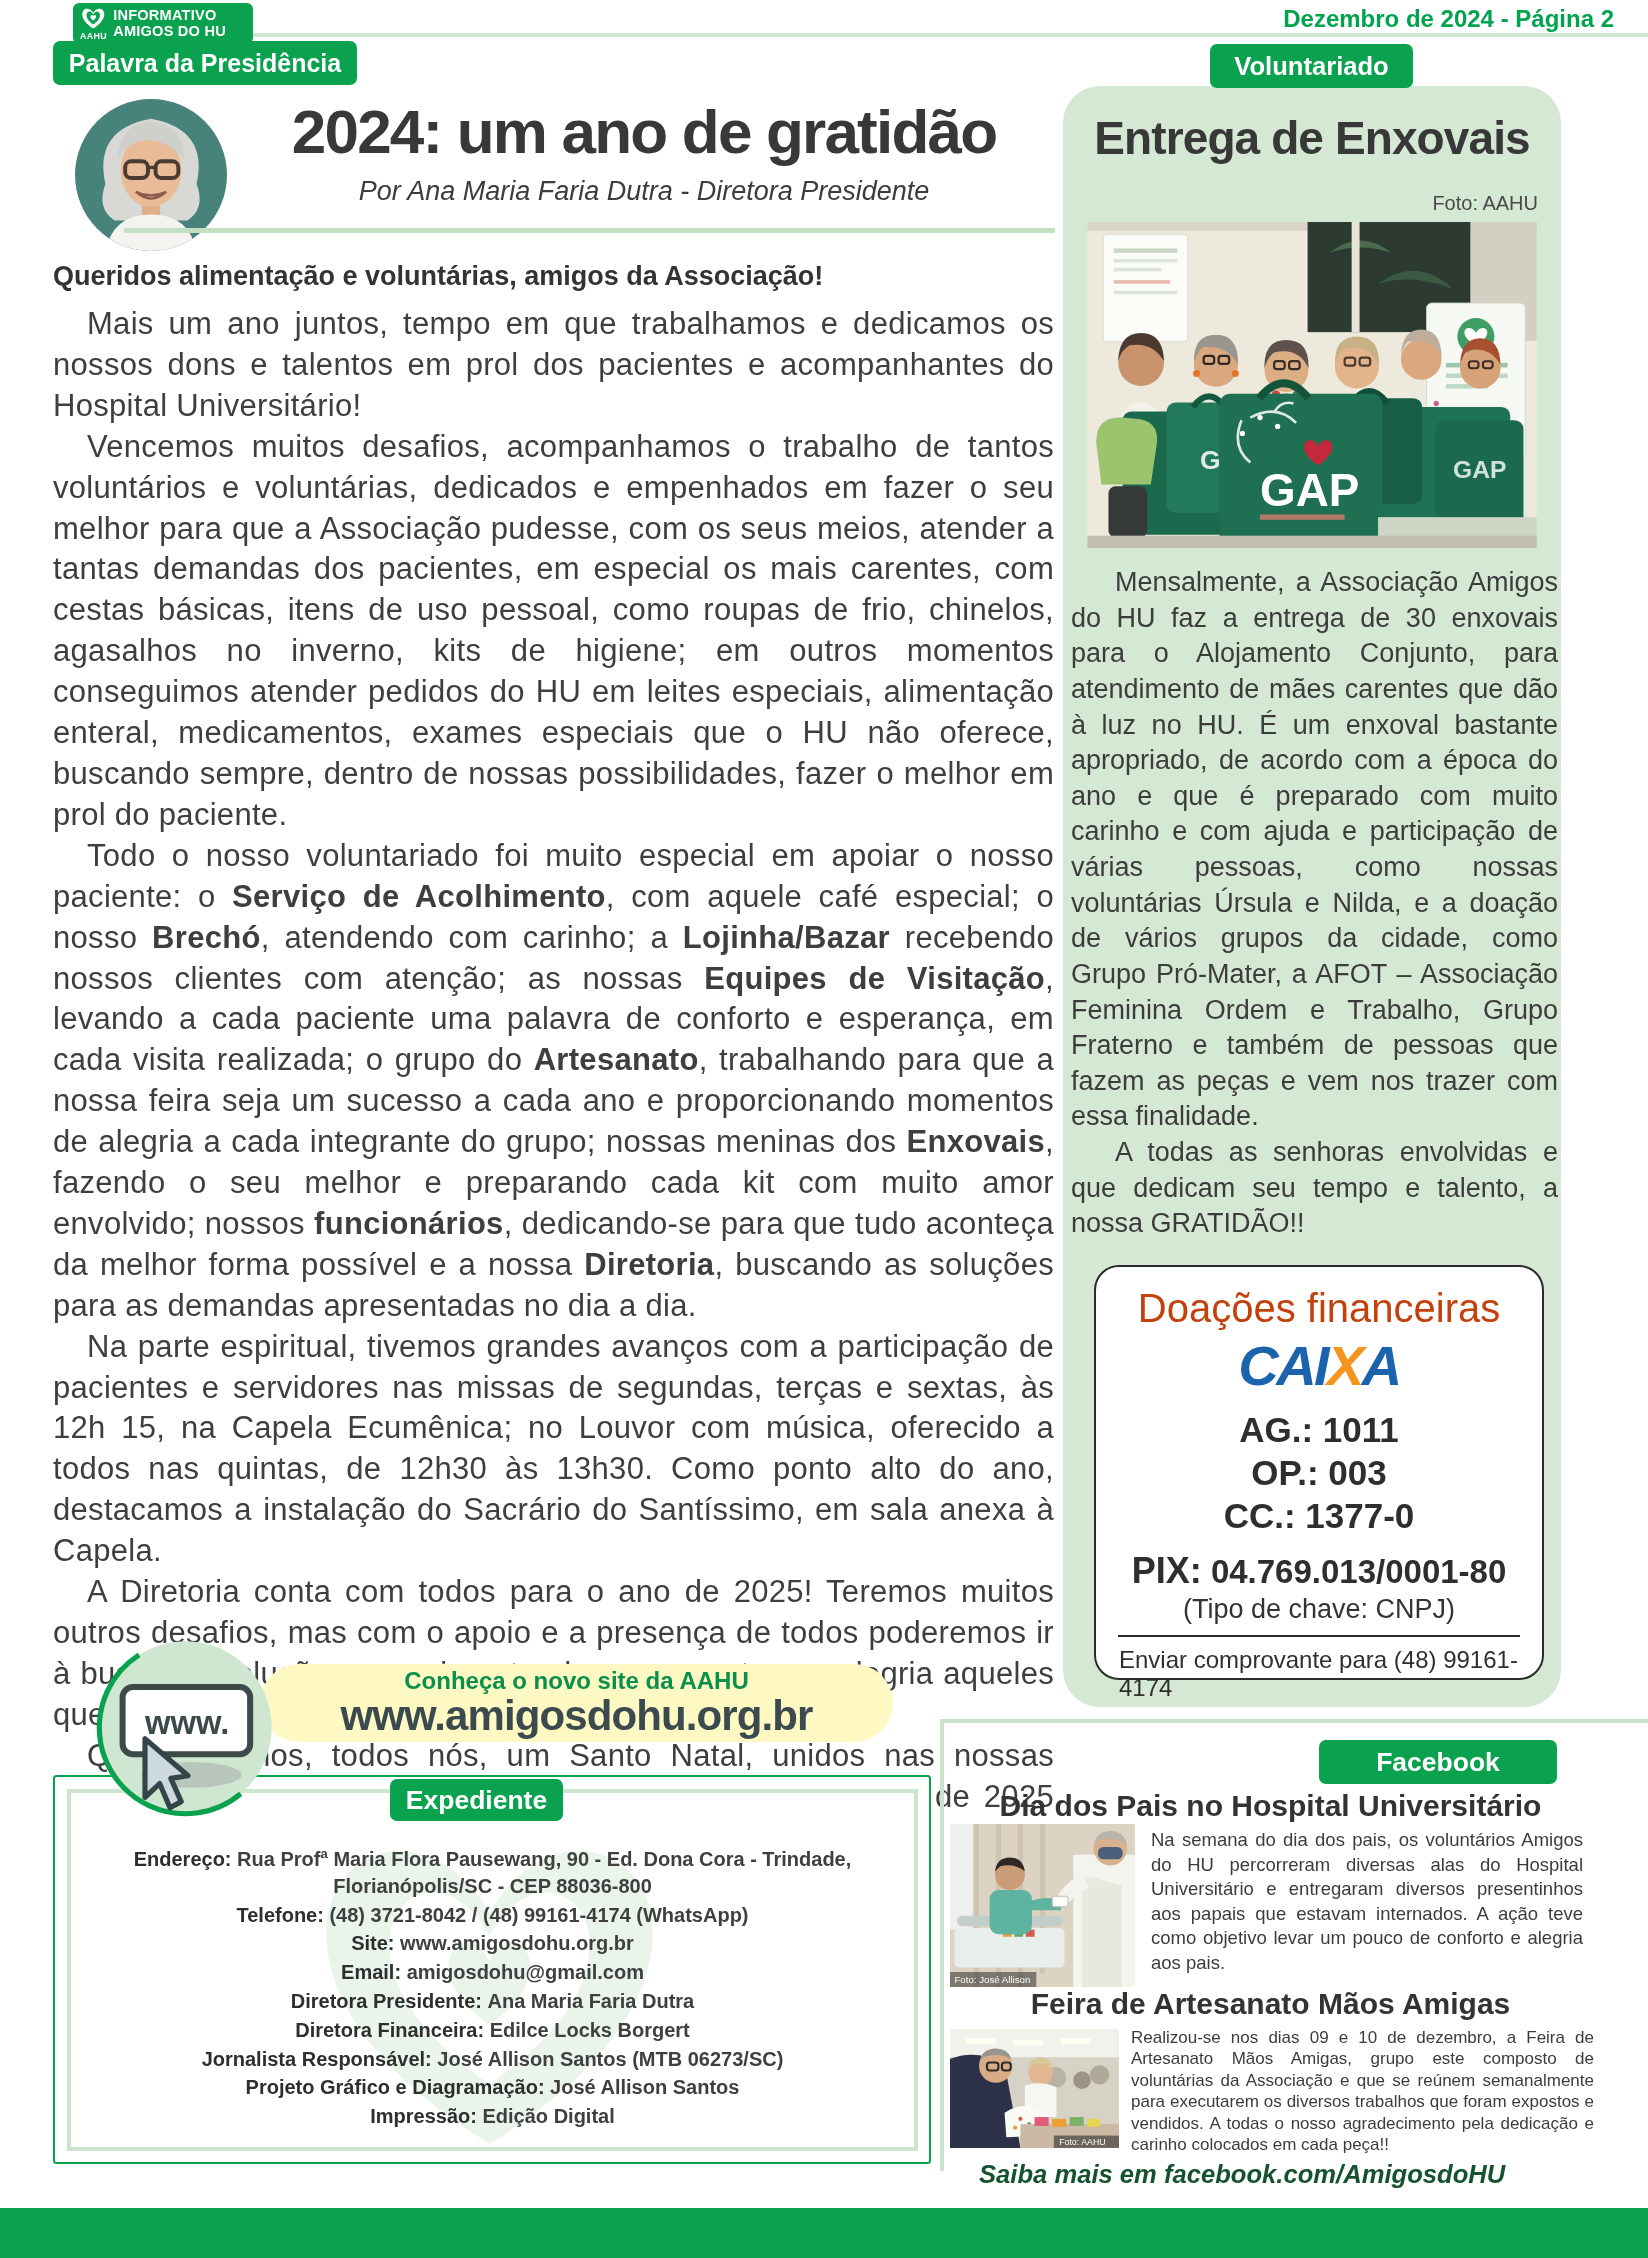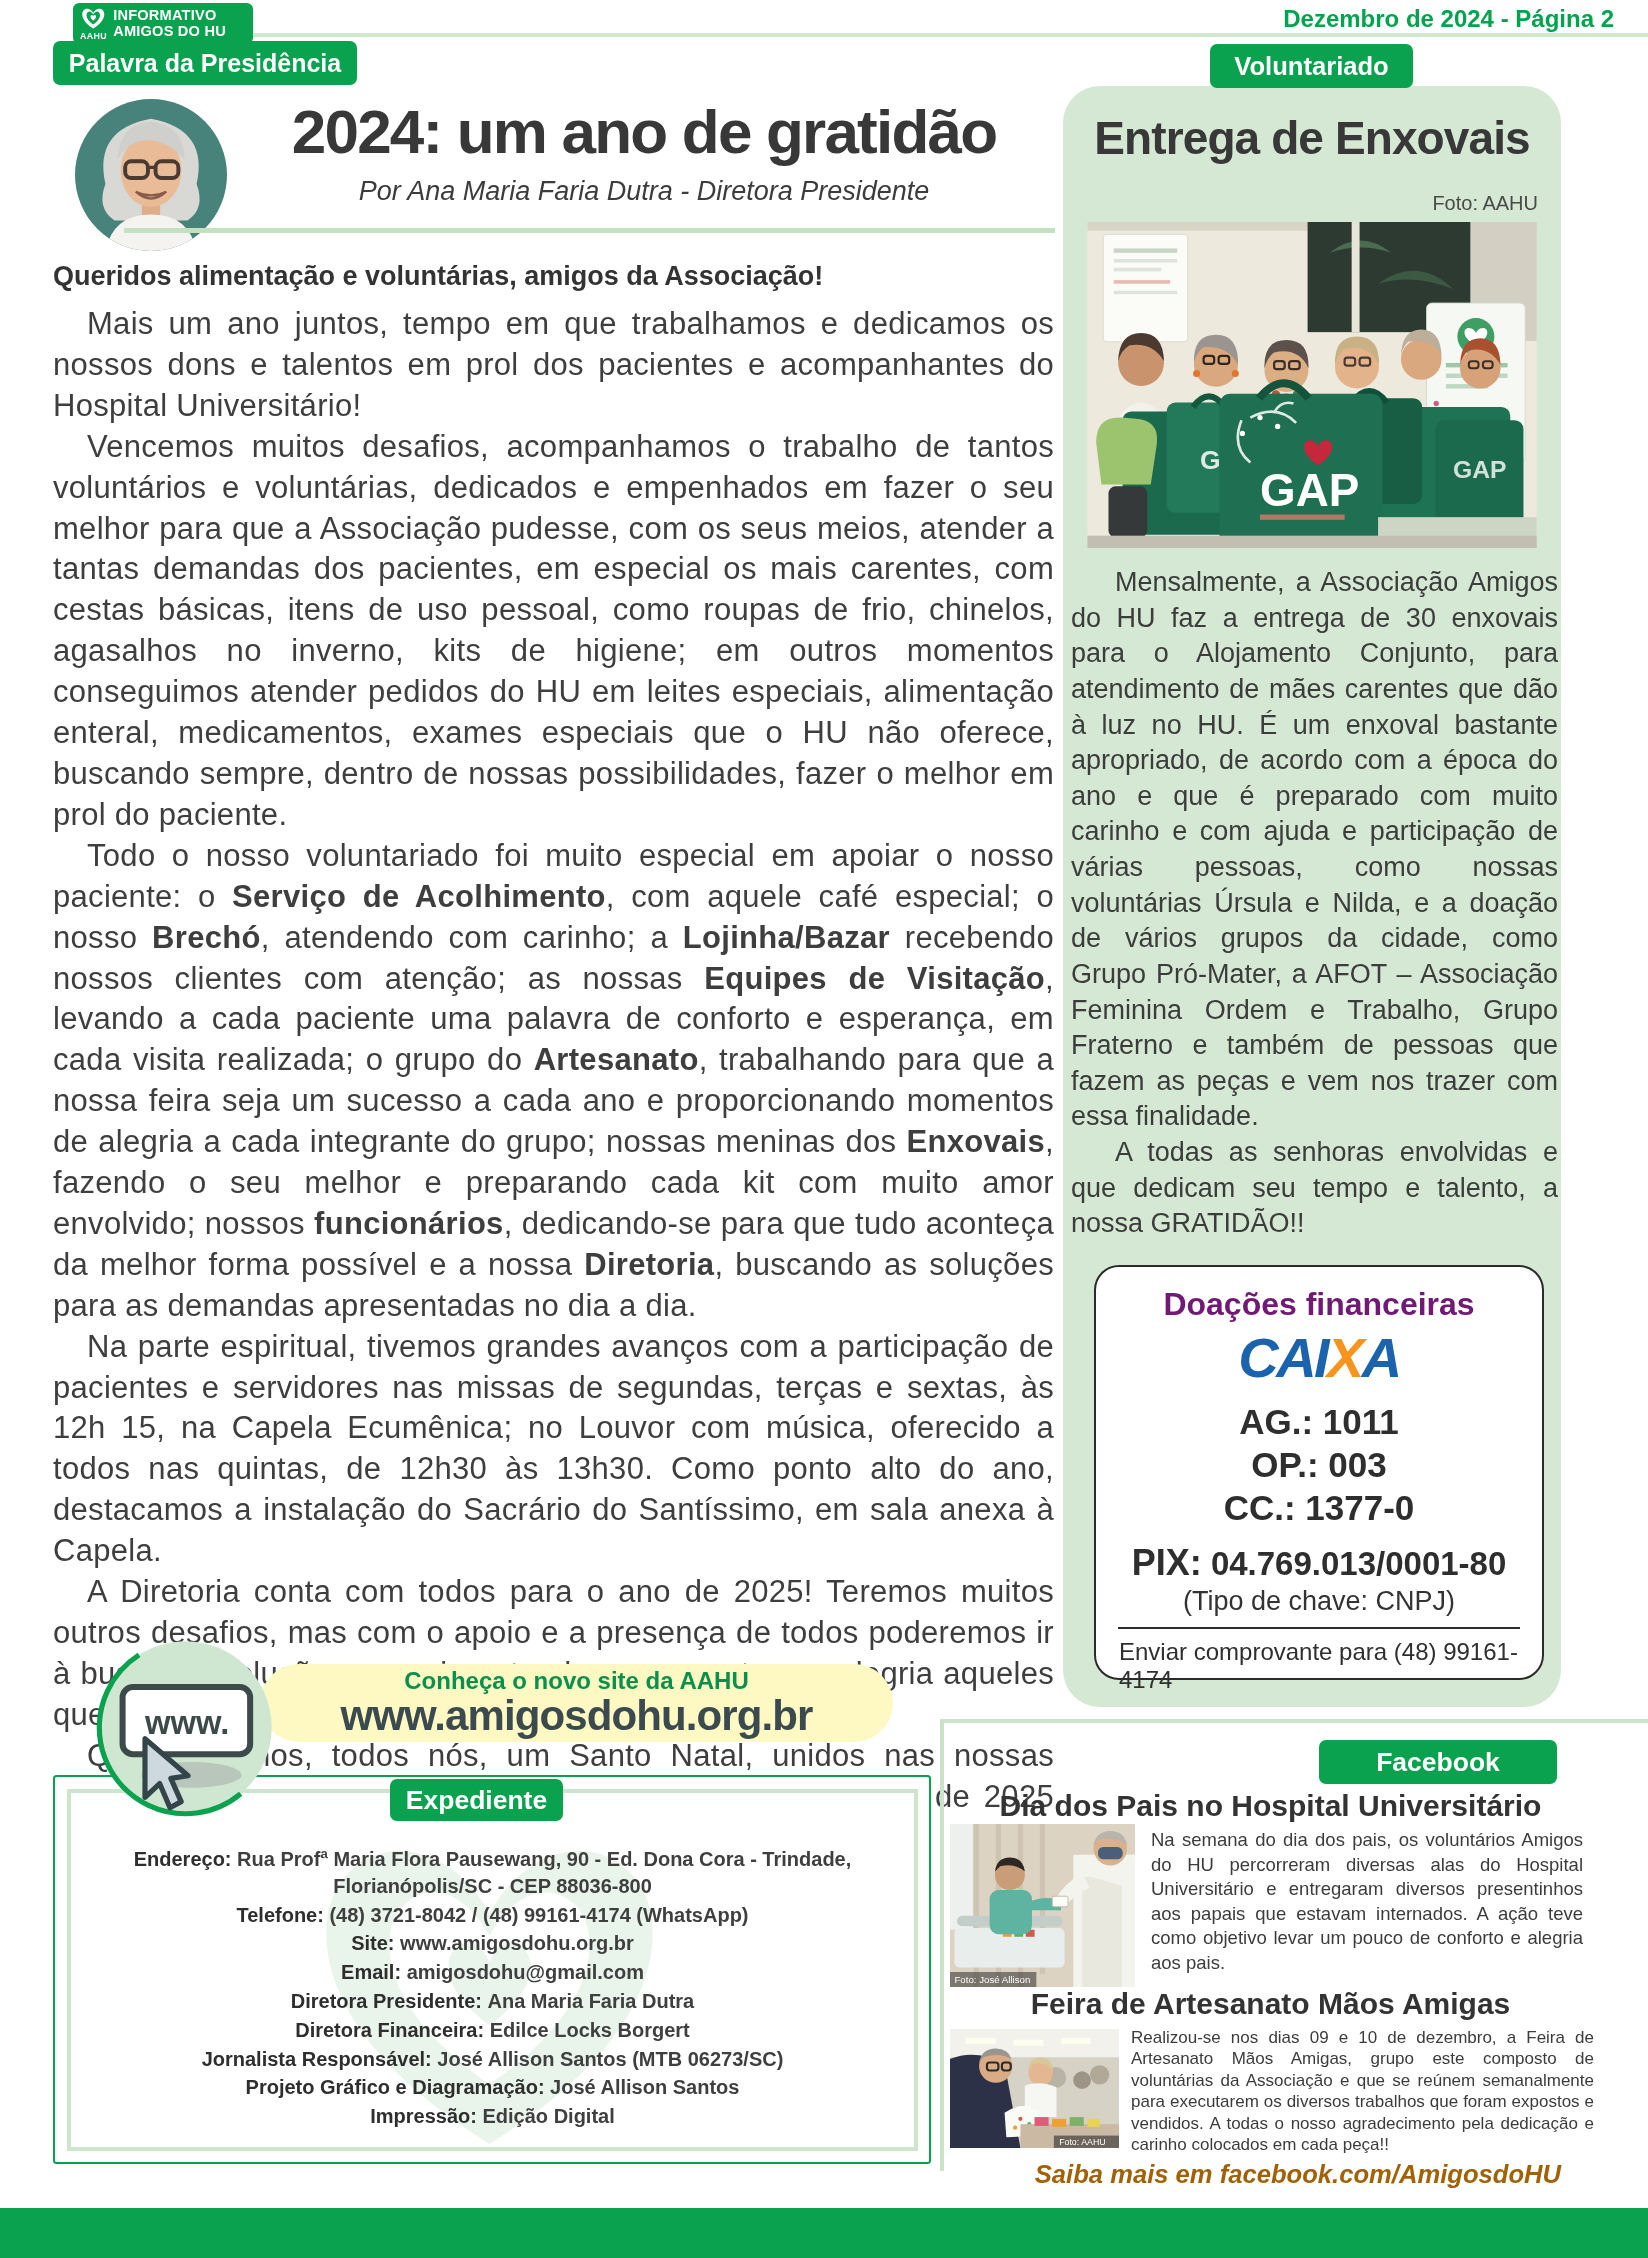--- a/index.html
+++ b/index.html
@@ -58,21 +58,21 @@
                color:#383838;letter-spacing:-0.9px;}
   .right-credit{left:1063px;top:192px;width:475px;text-align:right;font-size:20px;color:#4a4a4a;}
   .enxovais-photo{left:1087px;top:222px;width:450px;height:326px;}
   .right-body{left:1071px;top:565px;width:487px;}
   .right-body p{margin:0;font-size:27px;line-height:1.32;text-align:justify;text-indent:44px;color:#3c3c3c;}
 
   
   .donations-box{left:1094px;top:1265px;width:450px;height:415px;background:#fff;border:2.6px solid #2b2b2b;
                  border-radius:25px;box-sizing:border-box;display:flex;flex-direction:column;
                  align-items:center;padding:19.4px 23px 12.4px;}
-  .donations-title{font-size:32px;font-weight:bold;color:#701a75;}
+  .donations-title{font-size:40px;font-weight:normal;color:#c2410c;}
   .caixa-logo{font-size:56px;font-weight:900;font-style:italic;color:#1b64ad;letter-spacing:-2.6px;
               line-height:1.05;margin:5.3px 0 8.8px;}
   .caixa-logo .cx{color:#f7941e;}
   .account-lines div{font-size:35px;font-weight:bold;color:#2e2e2e;text-align:center;line-height:1.0;
                      margin:8px 0;}
   .pix-line{font-size:33px;font-weight:bold;color:#2e2e2e;margin-top:8.8px;}
   .pix-line .pix-label{font-size:36px;}
   .pix-note{font-size:27px;color:#333;margin-top:1.8px;}
   .donations-divider{width:402px;height:0;border-top:2.6px solid #2b2b2b;margin:10.6px 0 8.8px;}
   .donations-footer{font-size:24px;color:#2f2f2f;}
@@ -81,22 +81,22 @@
   .fb-rule-h{left:940px;top:1719px;width:708px;height:4.4px;background:#cbe3cb;}
   .fb-rule-v{left:940px;top:1719px;width:3.5px;height:452px;background:#cbe3cb;}
   .fb-title{width:635px;left:953px;text-align:center;font-size:30px;font-weight:900;color:#333;}
   .fb-title-1{top:1789px;}
   .fb-title-2{top:1987px;}
   .fb-photo-1{left:950px;top:1824px;width:185px;height:163px;}
   .fb-photo-2{left:950px;top:2029px;width:169px;height:119px;}
   .fb-text{position:absolute;text-align:justify;color:#3c3c3c;}
   .fb-text-1{left:1151px;top:1828px;width:432px;font-size:18.5px;line-height:1.33;}
   .fb-text-2{left:1131px;top:2027px;width:463px;font-size:17px;line-height:1.26;}
-  .fb-link{left:979px;top:2160px;width:582px;text-align:right;font-size:25.6px;font-weight:bold;
-           font-style:italic;color:#a16207;}
+  .fb-link{left:979px;top:2160px;width:582px;text-align:left;font-size:25.6px;font-weight:bold;
+           font-style:italic;color:#14532d;}
 
   .footer-bar{left:0;top:2208px;width:1649px;height:50px;background:#0aa24f;}
 </style>
 </head>
 <body>
 
 <div class="page">
 
   <div class="abs header-rule"></div>
   <div class="abs masthead">

